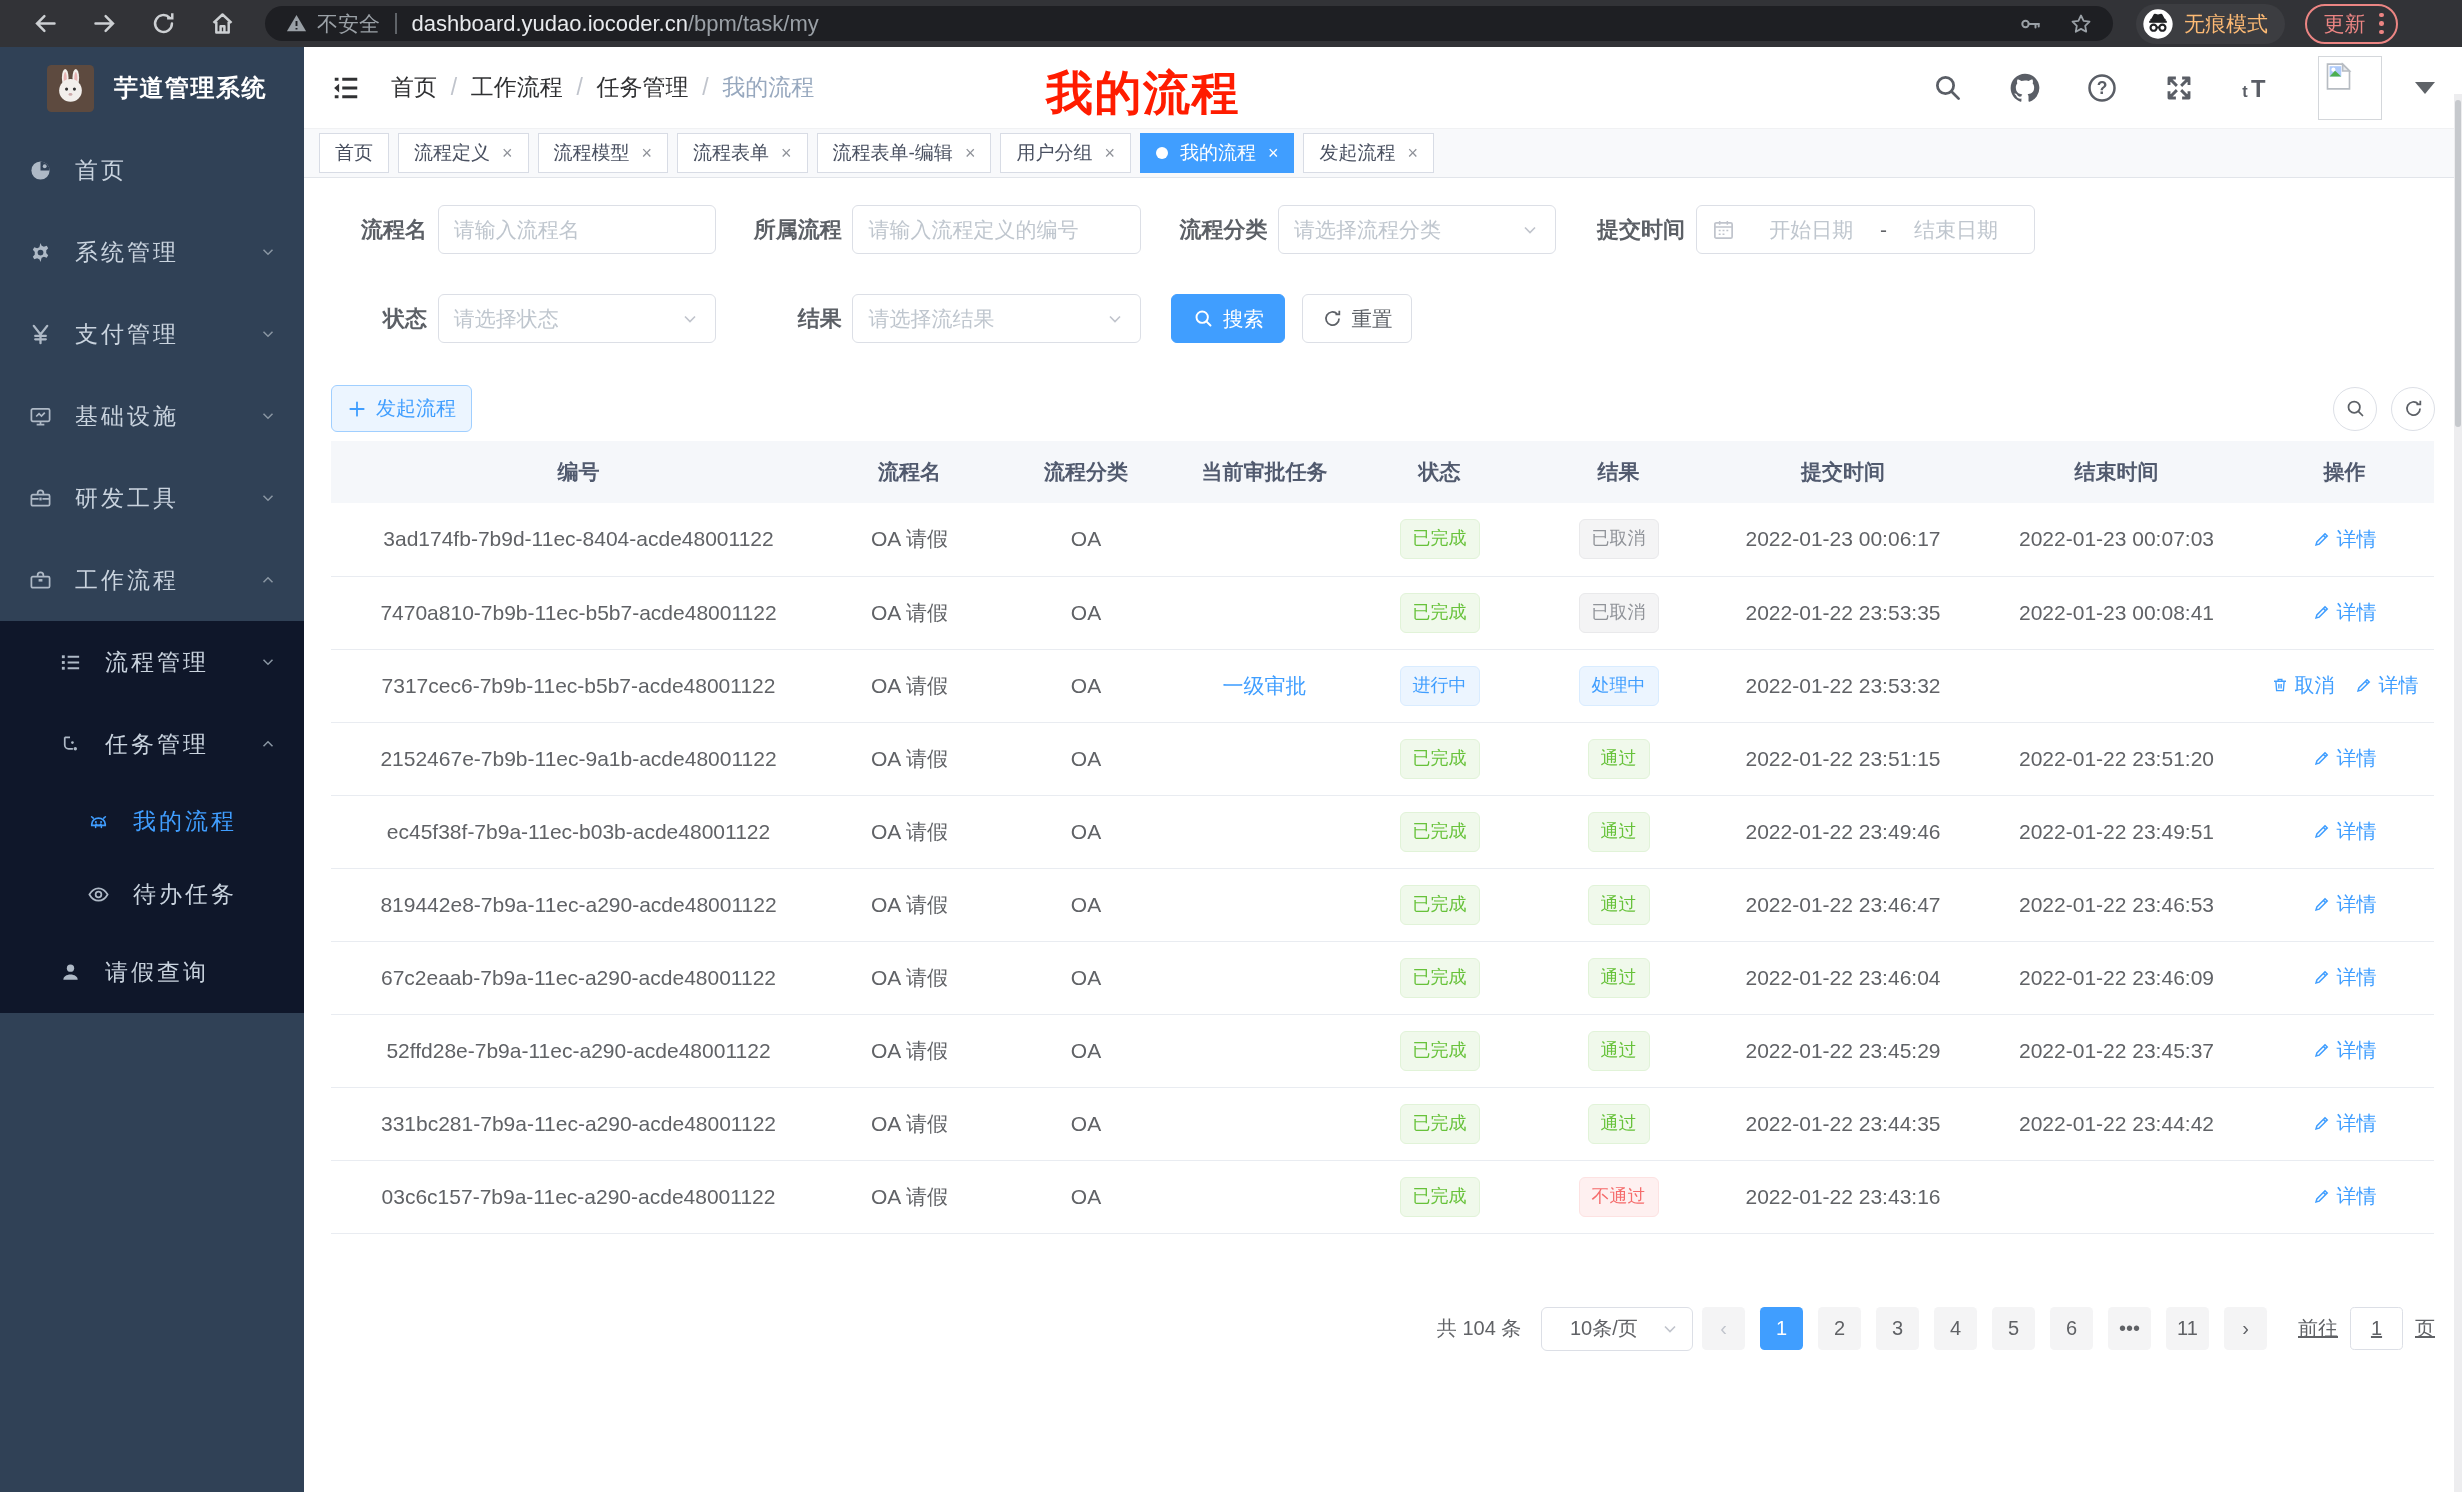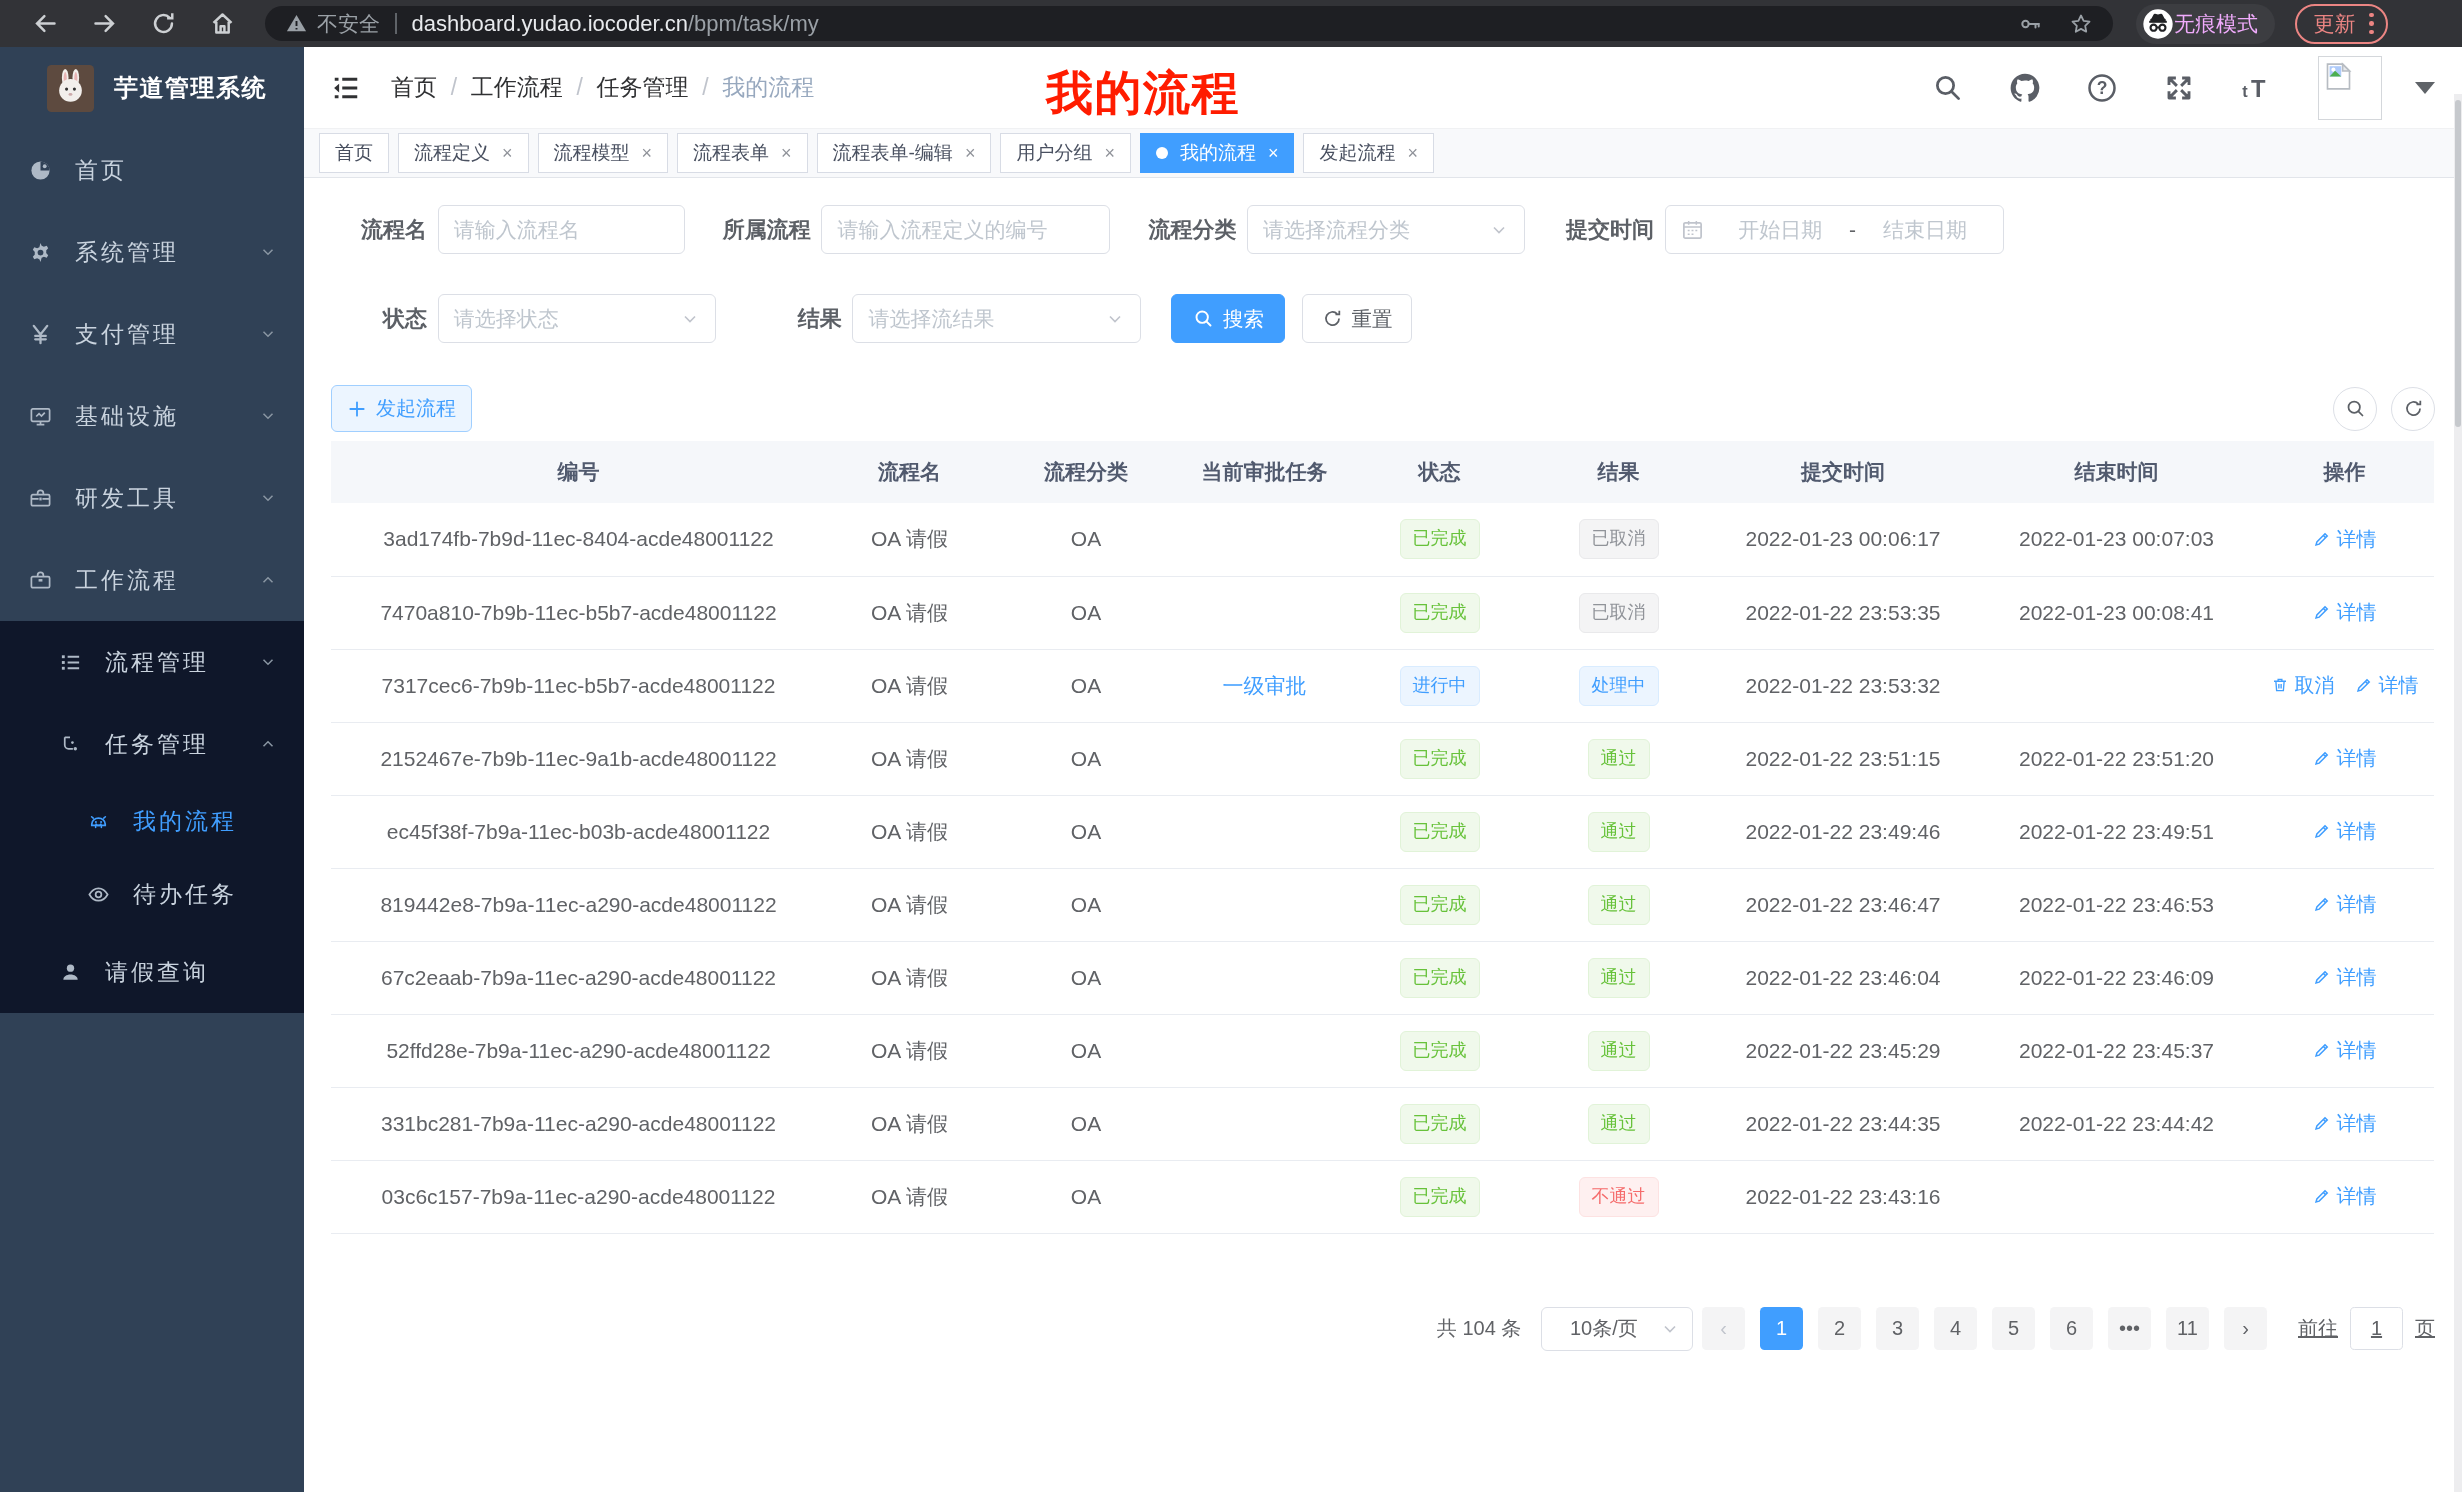--- a/index.html
+++ b/index.html
@@ -13,21 +13,21 @@
   .omnibox { height:35px; margin-left:29px; width:1848px; background:#1e1f23; border-radius:17.5px; display:flex; align-items:center; padding:0 20px; color:#9aa0a6; }
   .omni-sec { font-size:21px; color:#9aa0a6; margin-left:9px; }
   .omni-div { width:1.5px; height:21px; background:#5f6368; margin:0 15px; }
   .omni-url { font-size:22px; }
   .omni-host { color:#e8eaed; }
   .omni-path { color:#9aa0a6; }
   .omni-spacer { flex:1; }
   .omni-ic { width:24px; height:24px; color:#9aa0a6; margin-left:26px; flex:none; }
   .incog { height:40px; background:#3c3d41; border-radius:21px; display:flex; align-items:center; padding:0 16.7px 0 6px; margin-left:23px; flex:none; }
   .incog-ic { width:32px; height:32px; }
-  .incog-label { color:#f0abfc; font-size:21px; margin-left:0; }
+  .incog-label { color:#fdba74; font-size:21px; margin-left:10px; }
   .update-pill { height:40px; border:2.3px solid #ec8583; border-radius:21px; display:flex; align-items:center; padding:0 12px 0 16.7px; margin-left:20px; color:#ec8583; flex:none; }
   .update-label { font-size:21px; color:#ec8583; }
   .vdots { display:flex; flex-direction:column; gap:3.8px; margin-left:13.7px; }
   .vdots i { width:4.6px; height:4.6px; border-radius:50%; background:#ec8583; }
 
   
   .sidebar { position:absolute; left:0; top:47px; width:304px; height:1446px; background:#304156; }
   .logo-row { height:82px; display:flex; align-items:center; padding-left:47px; }
   .logo-img { width:47px; height:47px; border-radius:4.6px; overflow:hidden; flex:none; }
   .app-title { color:#fff; font-size:24px; font-weight:bold; margin-left:20px; letter-spacing:1.5px; }
@@ -385,21 +385,21 @@
       <span class="tab">
         <span>发起流程</span>
         <span class="x">×</span>
       </span>
     </div>
 
   <div class="page">
 
     <div class="frow frow1">
       <span class="flabel w126">流程名</span>
-      <div class="fctl" style="width:247px">
+      <div class="fctl" style="width:278px">
         <input placeholder="请输入流程名" style="">
       </div>
       <span class="flabel w126 ml40">所属流程</span>
       <div class="fctl" style="width:289px">
         <input placeholder="请输入流程定义的编号" style="">
       </div>
       <span class="flabel w126 ml40">流程分类</span>
       <div class="fctl" style="width:278px">
         <span>请选择流程分类</span>
         <svg class="sel-chev" viewBox="0 0 24 24">

